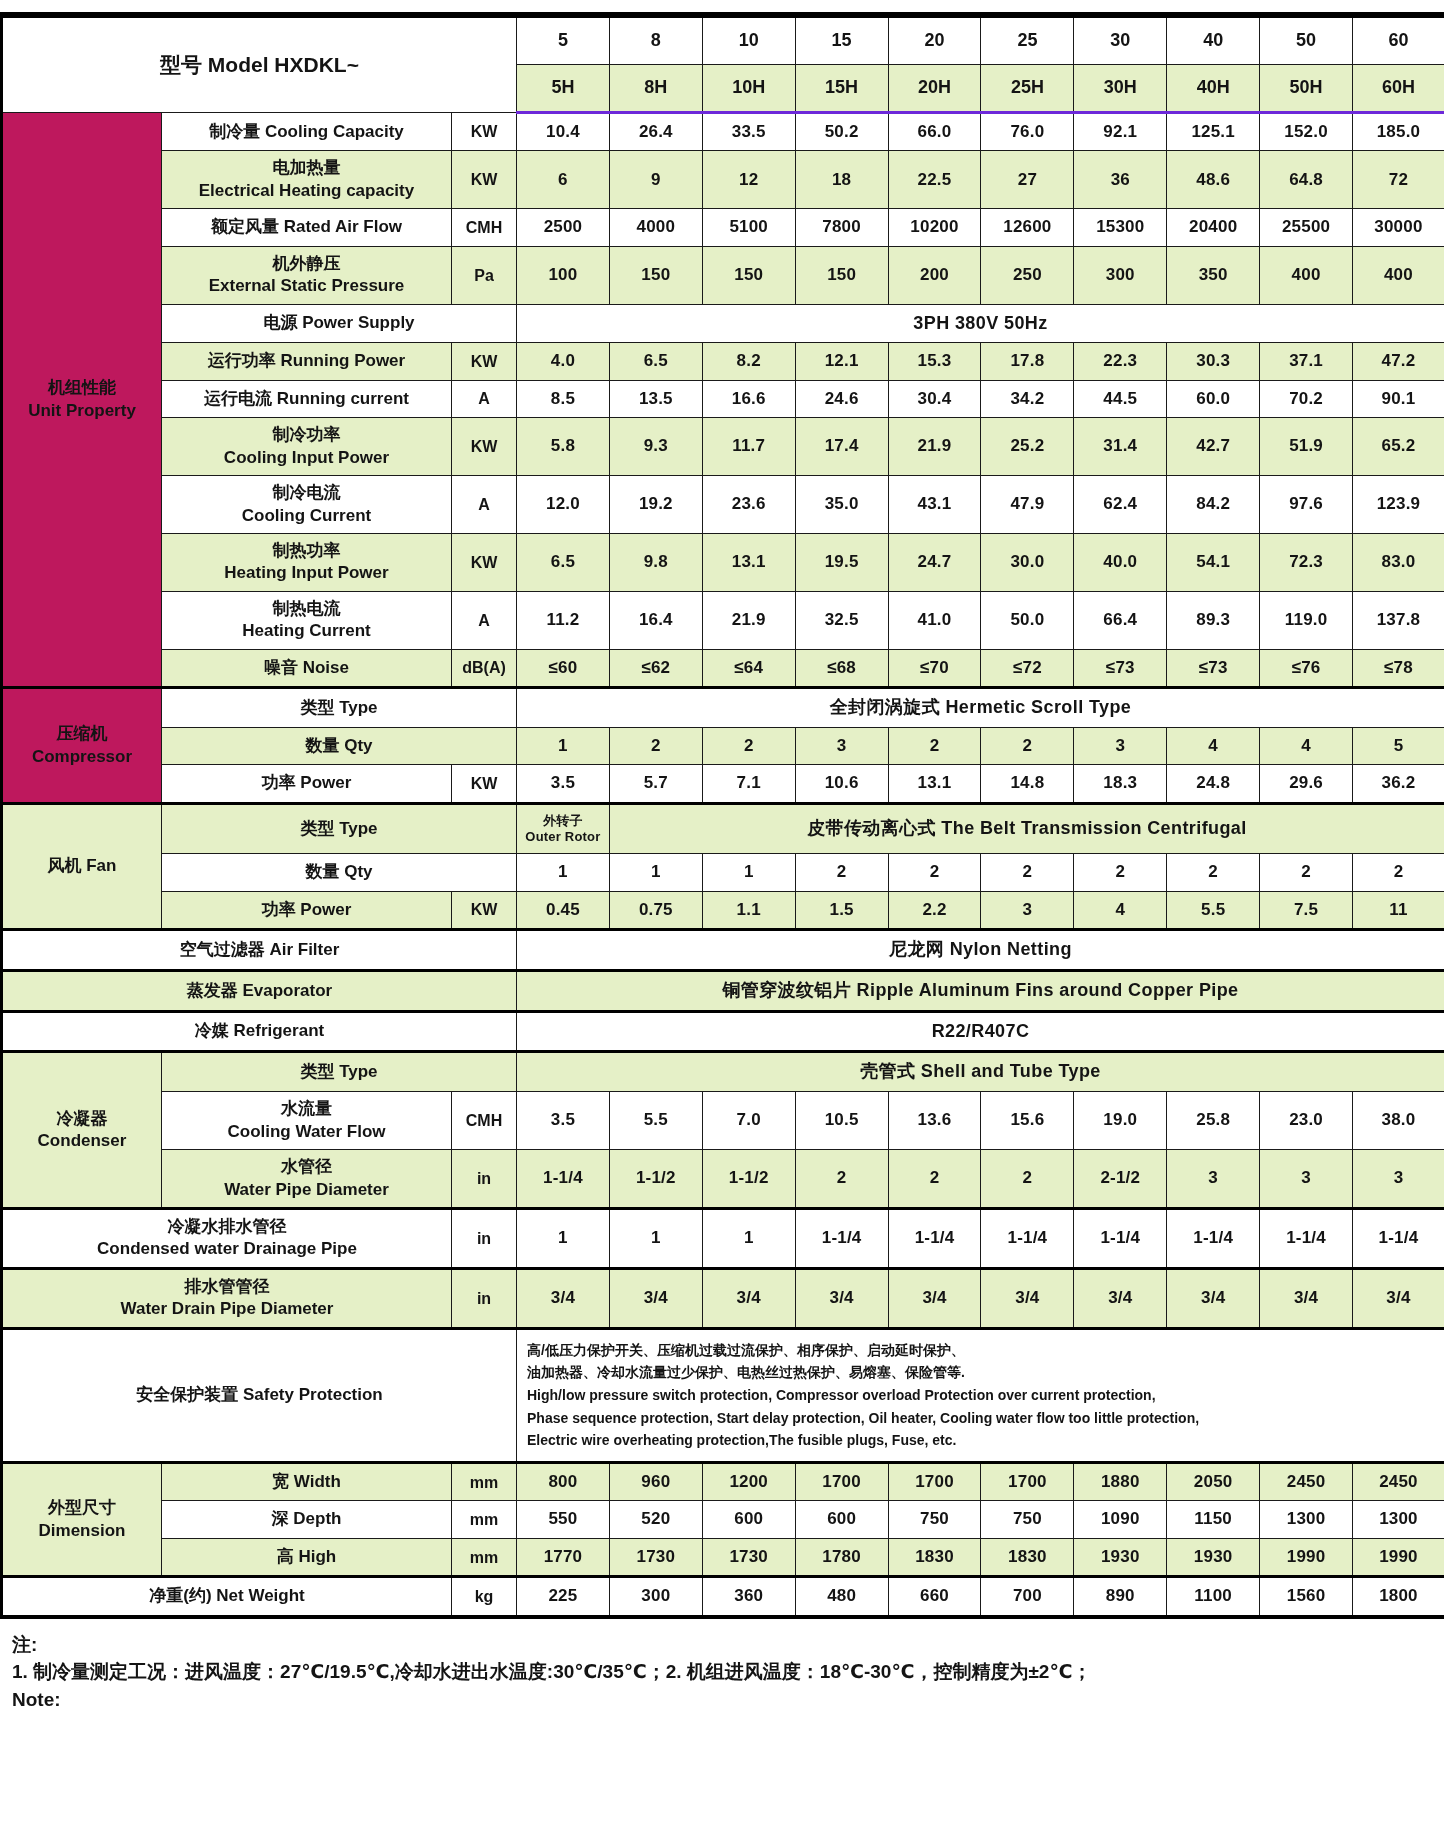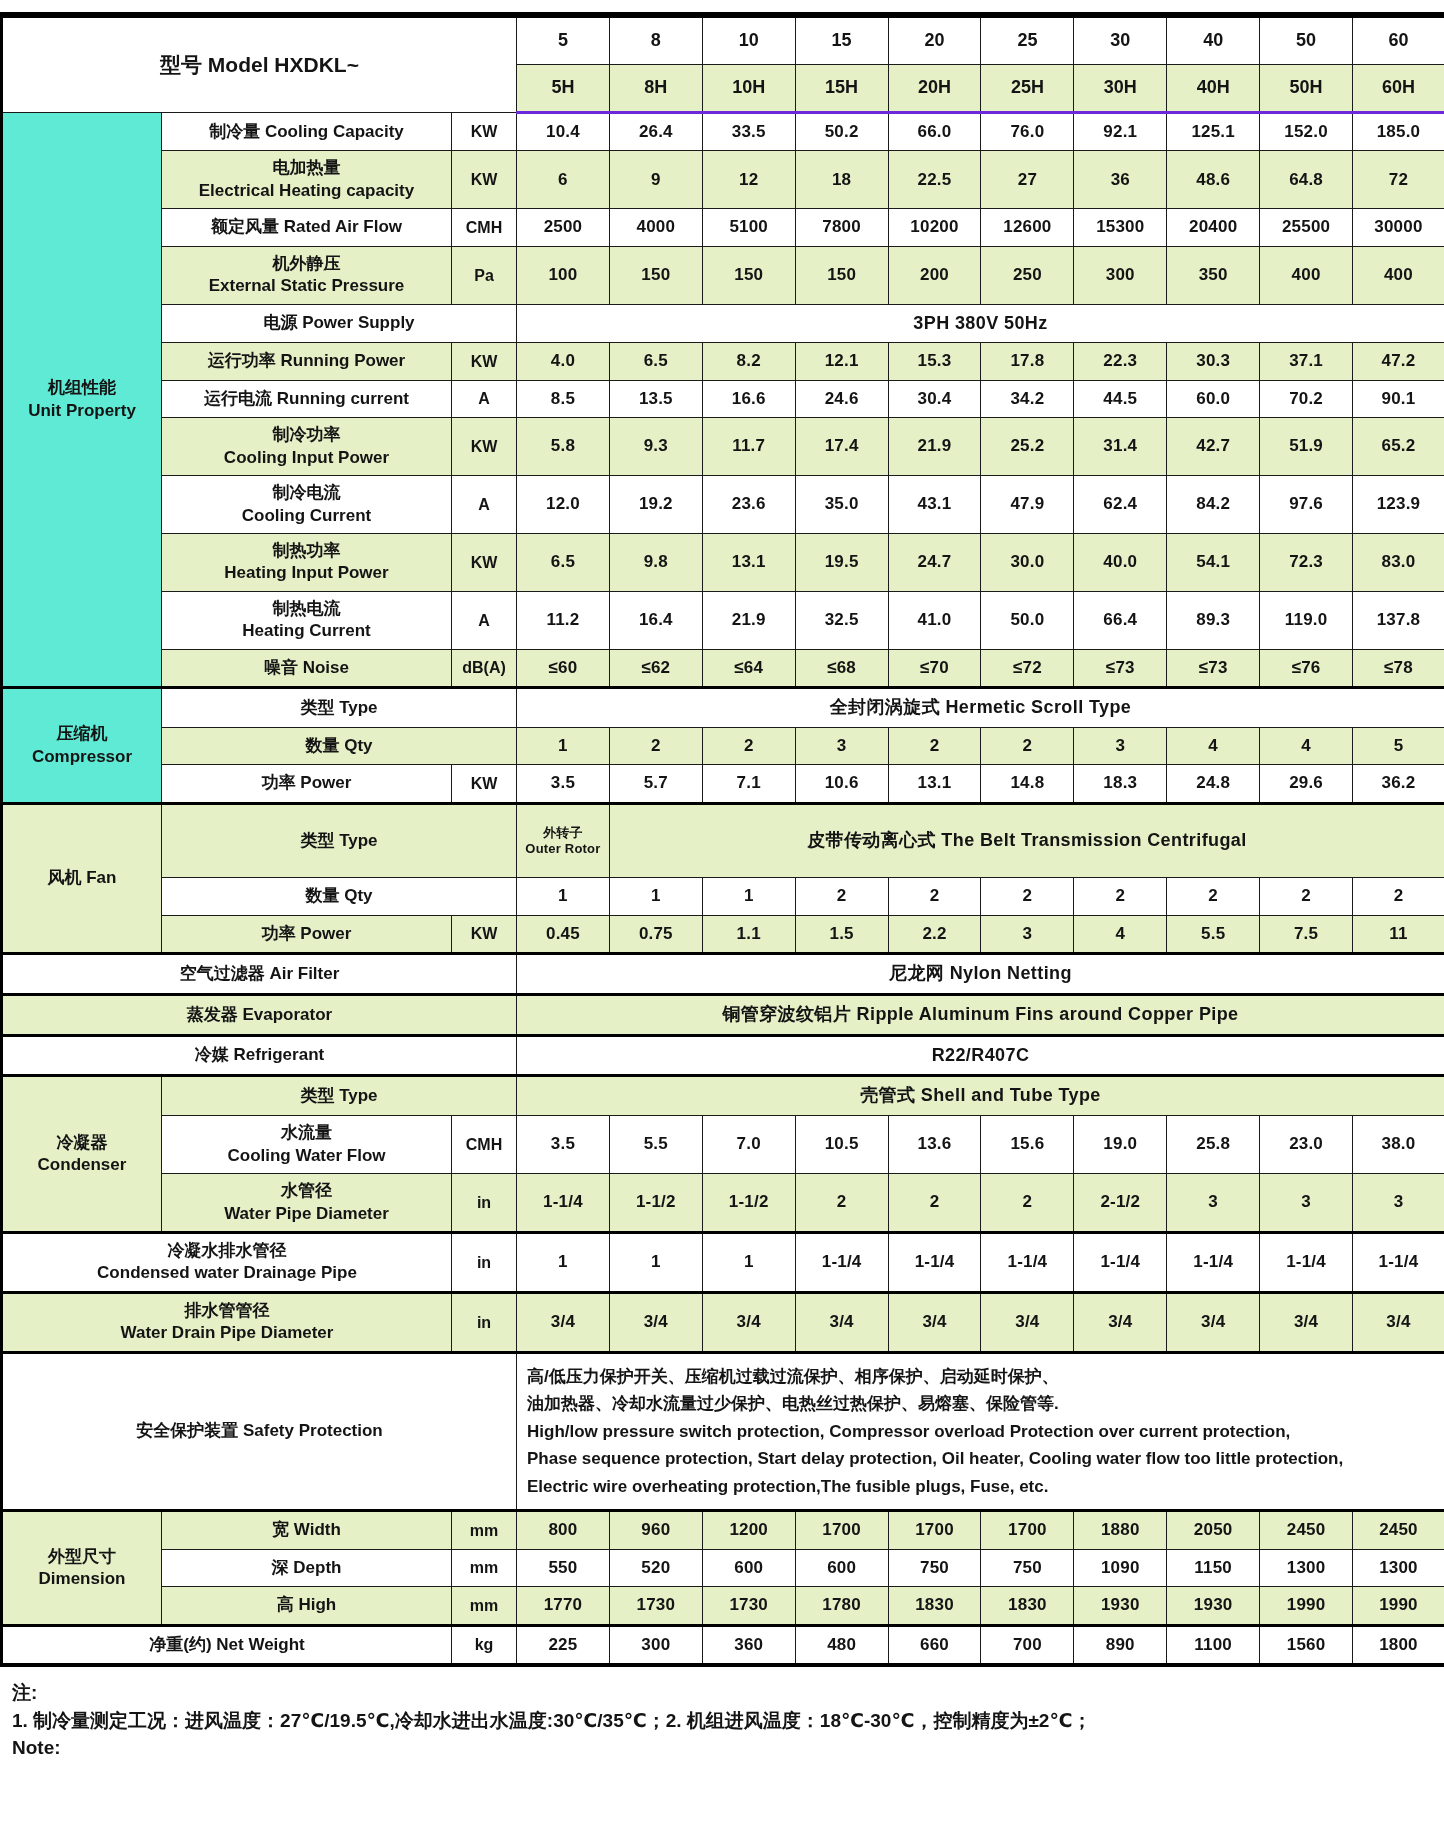--- a/index.html
+++ b/index.html
@@ -8,29 +8,29 @@
   table{border-collapse:collapse;width:1444px;table-layout:fixed;
         border-left:3px solid #000;border-right:3px solid #000;
         border-top:6px solid #000;border-bottom:4px solid #000}
   col.cA{width:160px} col.cB{width:290px} col.cC{width:65px} col.cD{width:92.9px}
   td{border:1px solid #1a1a1a;text-align:center;vertical-align:middle;
      font-size:17px;font-weight:bold;line-height:1.32;padding:7px 2px;overflow:hidden}
   thead td{font-size:18px;height:32px}
   td.model{font-size:21px}
   tr.h2 td{border-bottom:3px solid #6d28d9}
   tr.g td{background:#e5f0c7}
-  td.group{background:#5eead4;font-size:17px}
+  td.group{background:#be185d;font-size:17px}
   tr.tk td{border-top:3px solid #000}
   td.lbl{padding:6px 4px}
   td.unit{font-size:16px;padding:7px 1px}
   td.val{letter-spacing:.2px}
   td.merged{font-size:18px;letter-spacing:.4px}
-  td.small{padding:20px 1px}
+  td.small{padding:8px 1px}
   td.small div{font-size:13px;line-height:1.25}
-  td.safety{text-align:left;padding:9px 10px;font-size:17px;line-height:1.62}
+  td.safety{text-align:left;padding:9px 10px;font-size:14px;line-height:1.62}
   .notes{padding:12px 10px 16px 12px;font-size:19px;line-height:27.5px;font-weight:bold}
 </style>
 </head>
 <body>
 
 <div class="page">
   <table>
     <colgroup>
       <col class="cA">
         <col class="cB">

